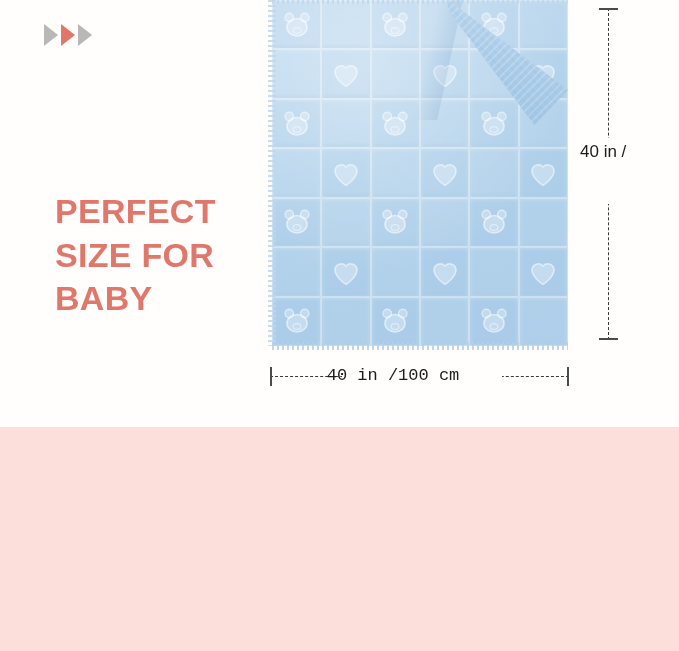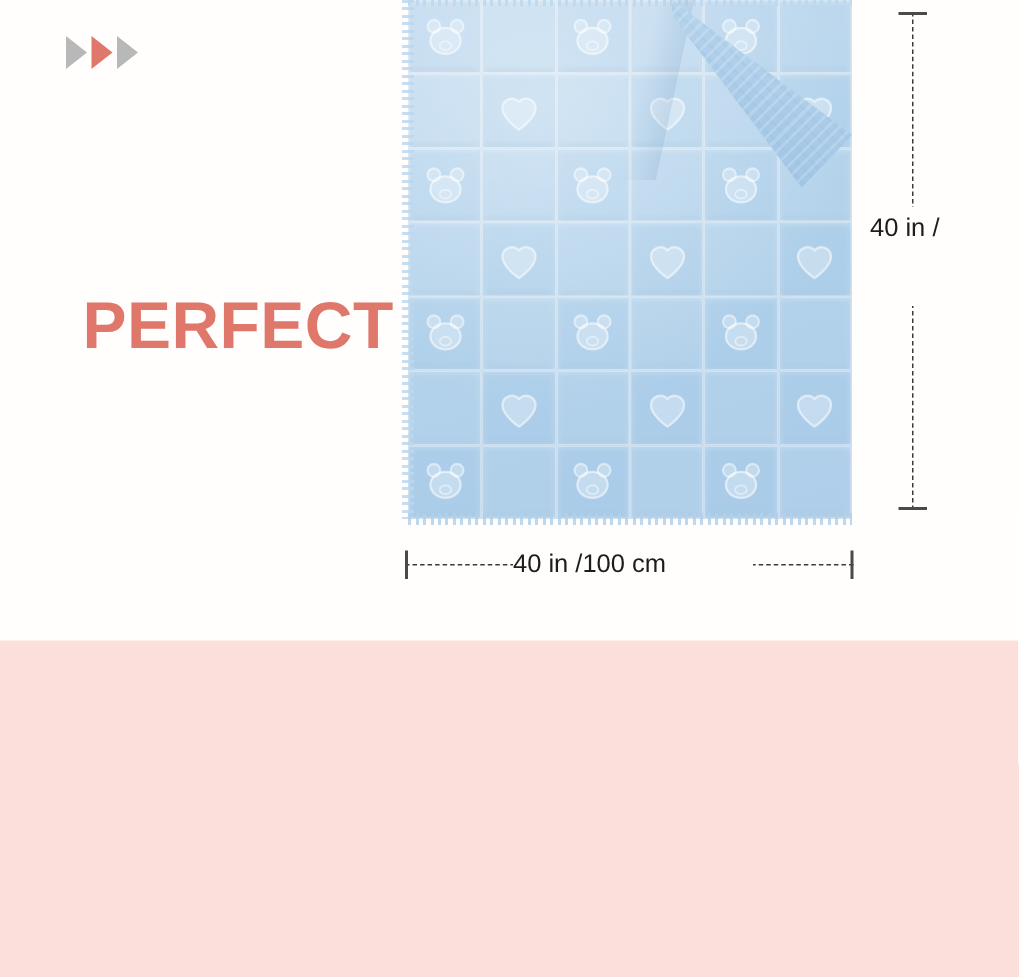--- a/index.html
+++ b/index.html
@@ -17,21 +17,21 @@
 
   
   .arrows{position:absolute;left:44px;top:24px;display:flex;gap:3px;align-items:center;}
   .tri{width:0;height:0;border-top:11px solid transparent;border-bottom:11px solid transparent;border-left:14px solid #b8b8b8;}
   .tri.accent{border-left-color:#e0776b;}
 
   
   .headline{
     position:absolute;left:55px;top:190px;width:215px;
     color:#e0776b;
-    font-size:44px;line-height:1.28;
+    font-size:34px;line-height:1.28;
     font-weight:bold;letter-spacing:.3px;
     font-family:"Liberation Sans", sans-serif;
   }
   .headline div{white-space:nowrap;}
 
   
   .blanket-wrap{position:absolute;left:272px;top:0px;width:296px;height:346px;}
   .blanket-body{
     position:absolute;inset:0;
     background:
@@ -102,41 +102,43 @@
 
   .dim-h{position:absolute;left:270px;top:376px;width:299px;height:1px;}
   .dim-h .line{position:absolute;left:0;right:0;top:0;height:0;border-top:1px dashed #3a3a3a;}
   .dim-h .cap{position:absolute;top:-9px;height:19px;width:0;border-left:2px solid #4a4a4a;}
   .dim-h .cap.l{left:0;}
   .dim-h .cap.r{right:0;}
   .dim-h-gap{position:absolute;left:72px;top:-10px;width:160px;height:20px;background:#fffefd;}
   .dim-h-label{
     position:absolute;left:270px;top:366px;width:246px;text-align:center;
     font-size:17px;color:#1c1c1c;
-    font-family:Liberation Sans, sans-serif;
+    font-family:Liberation Mono, monospace;
   }
 
   
   .pink-panel{position:absolute;left:0;top:427px;width:679px;height:224px;background:#fcdfda;}
 </style>
 </head>
 <body>
 
 <div class="stage">
 
   <div class="top-panel">
 
     <div class="arrows">
       <span class="tri"></span>
       <span class="tri accent"></span>
       <span class="tri"></span>
     </div>
 
     <div class="headline">
       <div>PERFECT</div>
+      <div>SIZE FOR</div>
+      <div>BABY</div>
     </div>
 
     <div class="blanket-wrap">
       <div class="blanket-body"></div>
       <div class="grid" id="blanket-grid">
           <div class="cell" style="left: 0px; top: 0px; width: 49.3333px; height: 49.4286px;">
             <div class="motif">
               <svg viewBox="0 0 24 24">
                 <circle cx="6.4" cy="6.6" r="3.1" fill="rgba(255,255,255,0.28)" stroke="rgba(255,255,255,0.5)" stroke-width="1"></circle>
                 <circle cx="17.6" cy="6.6" r="3.1" fill="rgba(255,255,255,0.28)" stroke="rgba(255,255,255,0.5)" stroke-width="1"></circle>

